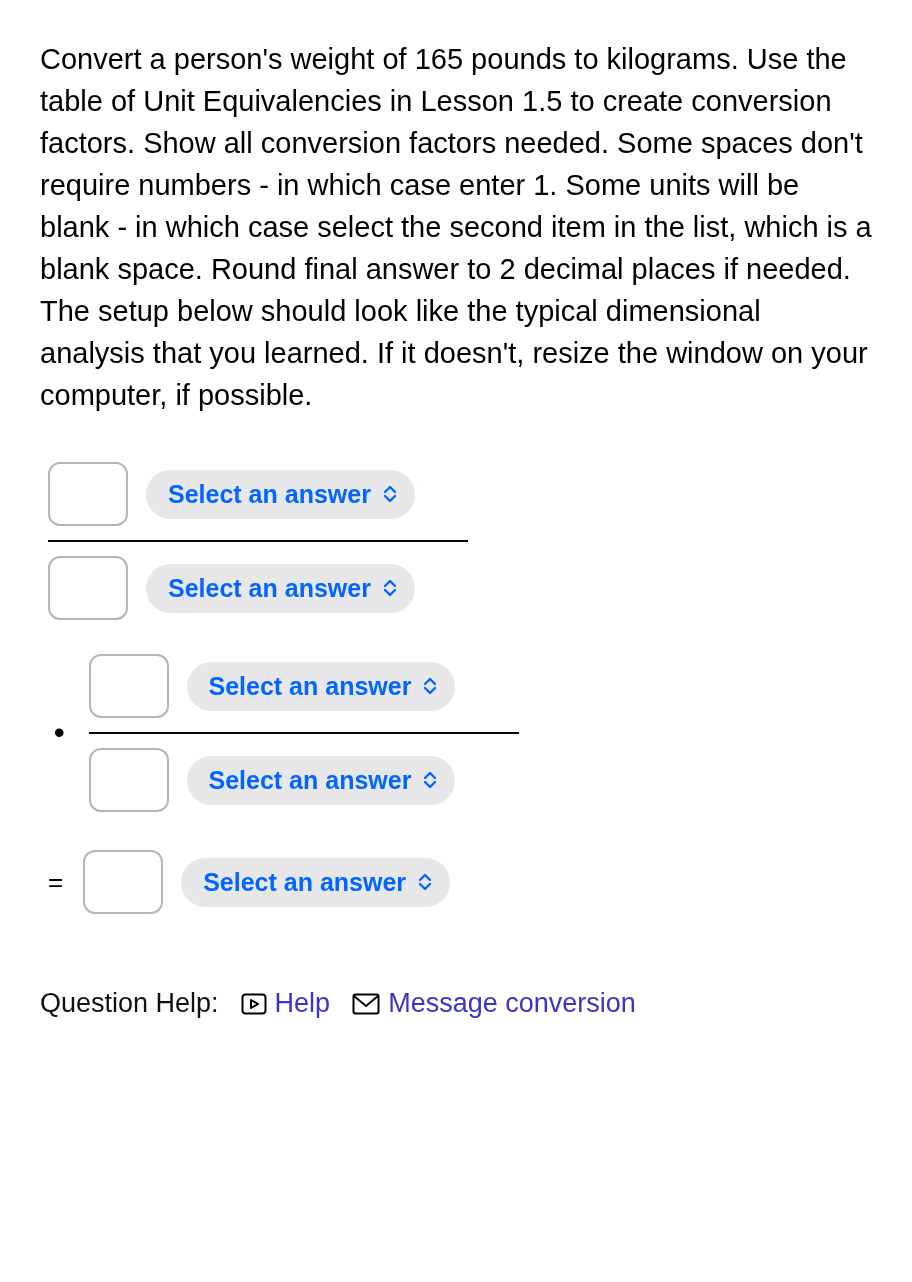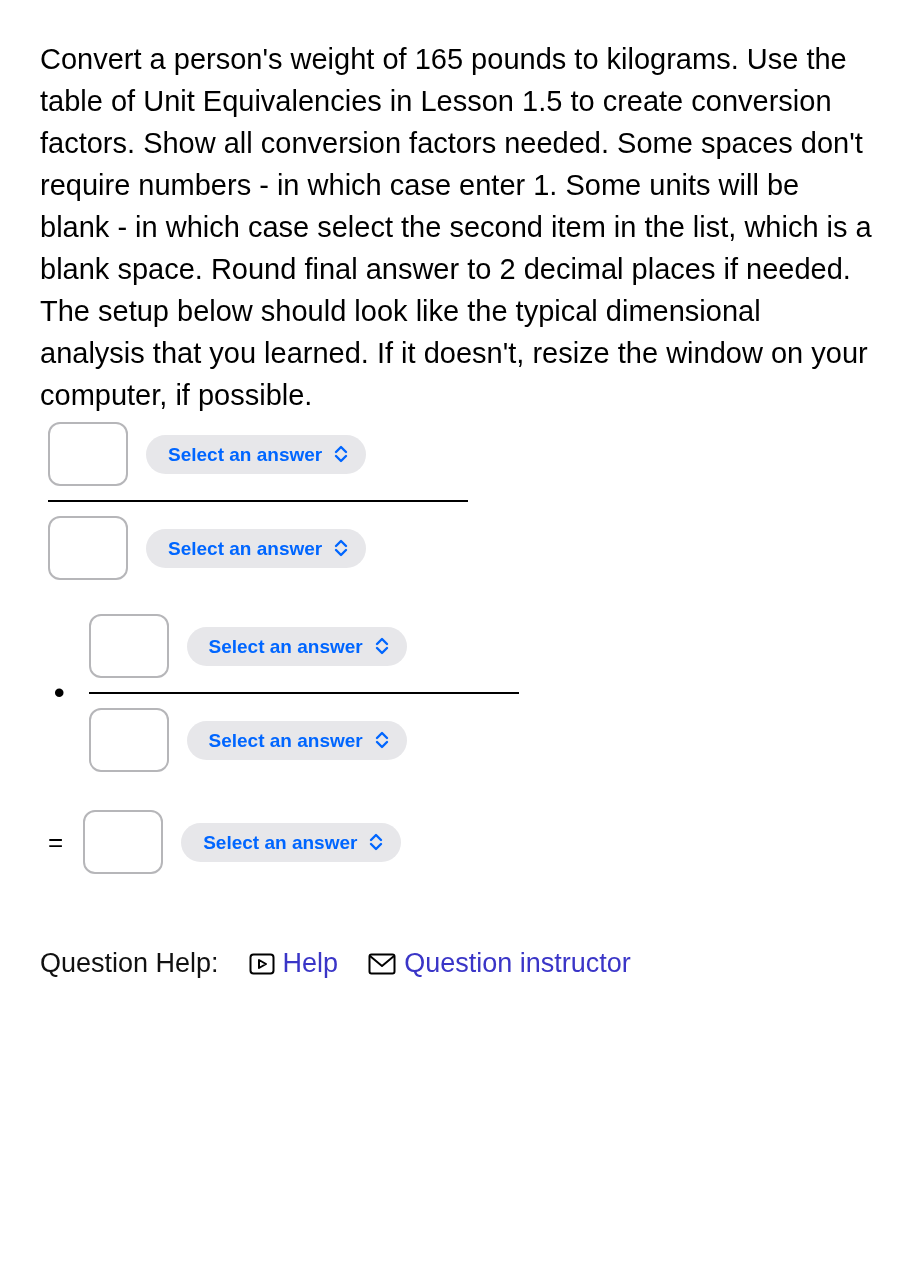--- a/index.html
+++ b/index.html
@@ -7,20 +7,21 @@
     margin: 0;
     padding: 38px 40px 40px 40px;
     font-family: "Trebuchet MS", "Lucida Sans Unicode", "Lucida Grande", sans-serif;
     font-size: 29px;
     line-height: 1.45;
     color: #000;
     background: #fff;
     width: 912px;
   }
   .question-text {
+    margin-bottom: 40px;
   }
   .work-area {
     margin-left: 8px;
   }
   .fraction-block {
     display: inline-block;
     vertical-align: middle;
   }
   .fraction-row {
     display: flex;
@@ -43,21 +44,21 @@
     outline: none;
   }
   .select-pill {
     display: inline-flex;
     align-items: center;
     gap: 12px;
     background: #e7e7ea;
     border-radius: 999px;
     padding: 6px 18px 6px 22px;
     color: #0066ff;
-    font-size: 19px;
+    font-size: 25px;
     font-weight: 600;
     cursor: pointer;
     user-select: none;
   }
   .select-pill .chev {
     display: inline-flex;
     flex-direction: column;
     line-height: 0;
   }
   .row-with-prefix {
@@ -81,21 +82,21 @@
   }
   .equals {
     font-size: 26px;
     font-weight: 400;
     padding-right: 2px;
   }
   .help-row {
     margin-top: 70px;
     font-size: 27px;
     display: flex;
-    gap: 30px;
+    gap: 22px;
     font-family: Arial, Helvetica, sans-serif;
     color: #111;
   }
   .help-link {
     display: inline-flex;
     align-items: center;
     gap: 8px;
     color: #3a35c7;
     cursor: pointer;
   }
@@ -197,15 +198,15 @@
     </span>
     <span>Help</span>
   </span>
   <span class="help-link">
     <span class="icon">
       <svg width="28" height="22" viewBox="0 0 28 22">
           <rect x="1.5" y="1.5" width="25" height="19" rx="2" fill="none" stroke="#000" stroke-width="2"></rect>
           <path d="M2 3 L14 13 L26 3" fill="none" stroke="#000" stroke-width="2" stroke-linejoin="round"></path>
         </svg>
     </span>
-    <span>Question instructor</span>
+    <span>Message conversion</span>
   </span>
 </div>
 
 </body></html>

